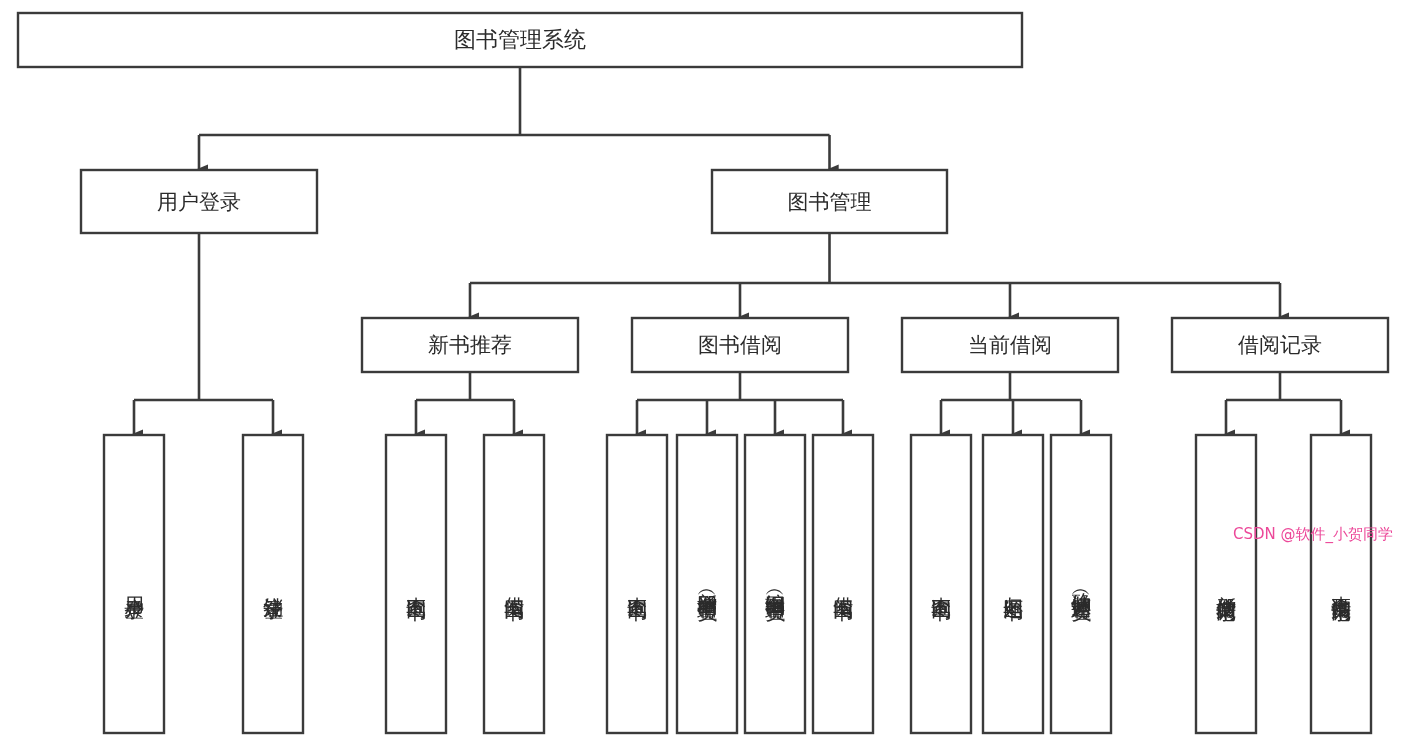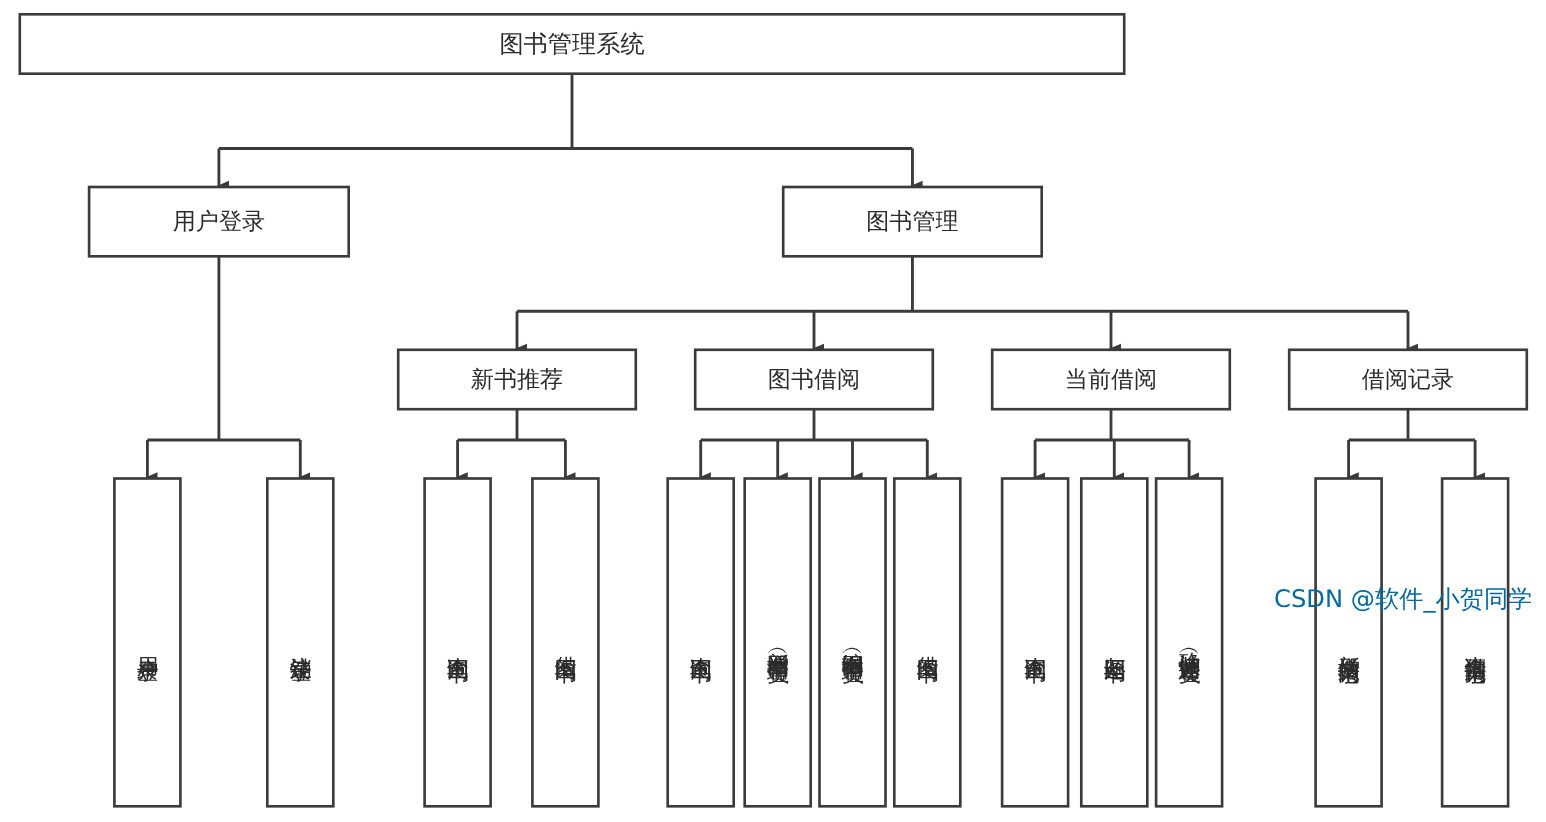--- a/index.html
+++ b/index.html
@@ -65,24 +65,24 @@
     line-height: 1.08;
     color: #2b2b2b;
     letter-spacing: 1.5px;
     white-space: nowrap;
     text-align: center;
     pointer-events: none;
   }
   #watermark {
     position: absolute;
     right: 12px;
-    bottom: 6px;
-    font-family: "DejaVu Sans", "Liberation Sans", sans-serif;
-    font-size: 22px;
-    color: #0369a1;
+    bottom: 22px;
+    font-family: "DejaVu Sans", "Liberation Sans", sans-serif;
+    font-size: 15px;
+    color: #ec4899;
     white-space: nowrap;
     pointer-events: none;
   }
 </style>
 </head>
 <body>
 
 <div id="diagram-root">
 
   <svg class="flow" viewBox="0 0 1405 747" xmlns="http://www.w3.org/2000/svg">

